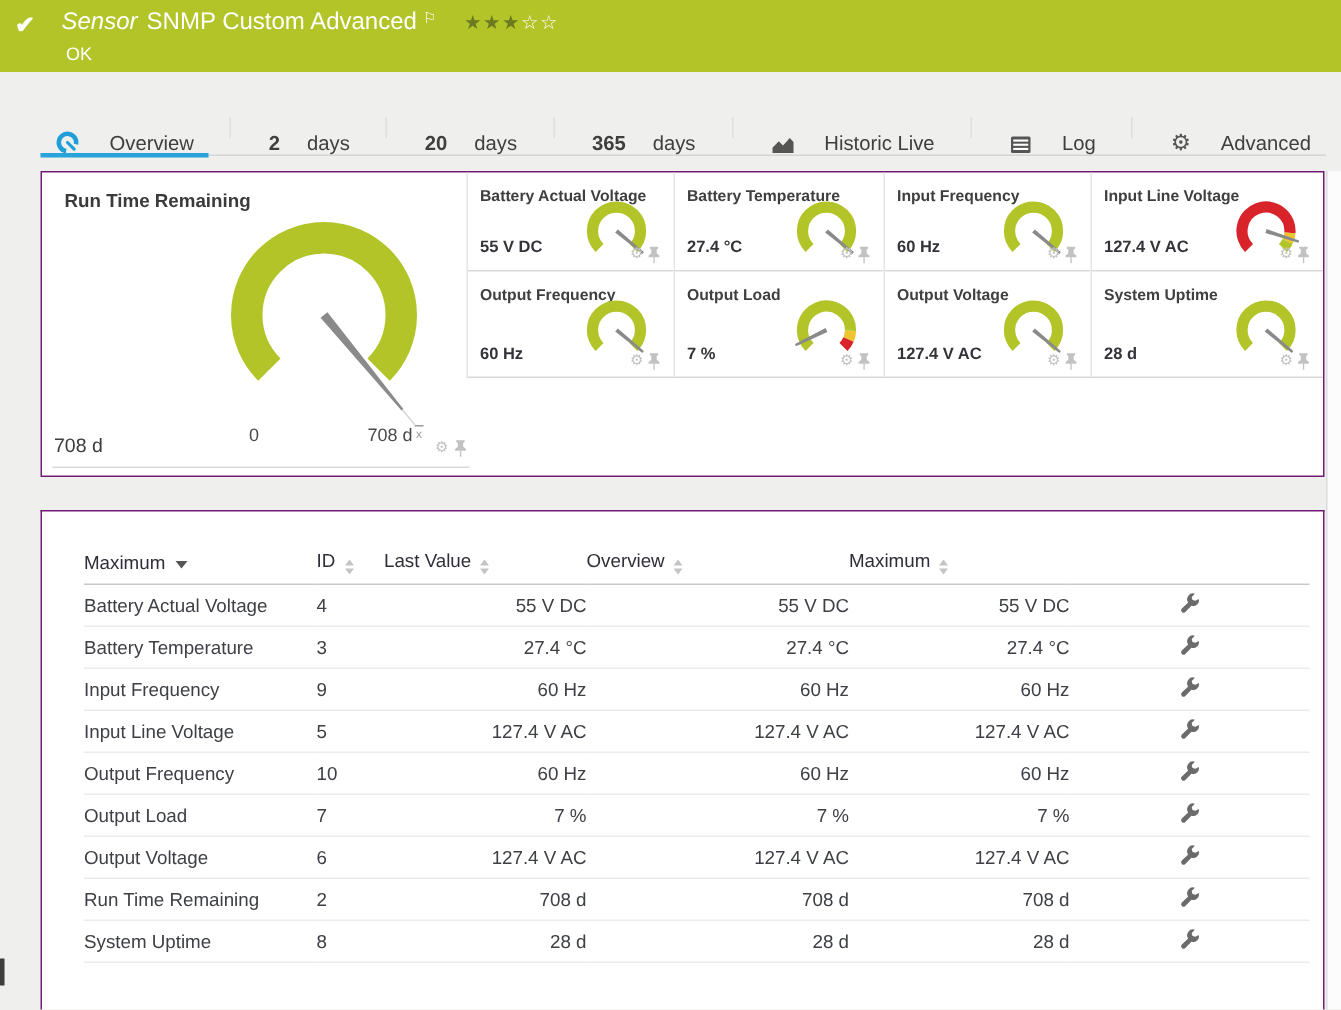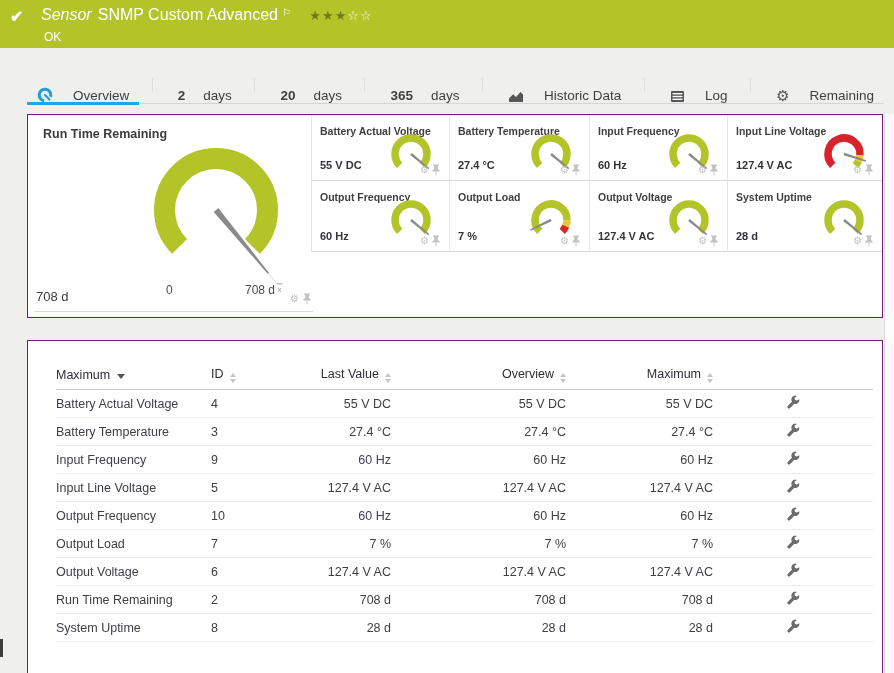--- a/index.html
+++ b/index.html
@@ -55,21 +55,21 @@
   .gsvg{position:absolute;right:8px;top:12px}
   .gvalue{position:absolute;left:8px;bottom:9px;font-size:11px;font-weight:700;color:#33333a}
   .gicons{position:absolute;right:9px;bottom:4px;display:flex;gap:3px;align-items:center;cursor:pointer}
 
   
   table{border-collapse:collapse;margin:20px 0 0 28px;table-layout:fixed}
   col.c1{width:155px}col.c2{width:45px}col.c3{width:135px}
   col.c4{width:175px}col.c5{width:147px}col.c6{width:160px}
   th{font-size:12.5px;font-weight:400;color:#2e2e38;text-align:left;height:28px;
      border-bottom:1px solid #c9c9c9;padding:0;cursor:pointer;white-space:nowrap}
-  th.h-val{text-align:right}
+  th.h-val{text-align:left}
   td{font-size:12.5px;color:#3e4046;height:27px;padding:0;border-bottom:1px solid #ebebeb;white-space:nowrap}
   td.c-val{text-align:right}
   td.c-edit{text-align:center}
   .sort-desc{display:inline-block;width:0;height:0;border-left:4px solid transparent;
      border-right:4px solid transparent;border-top:5px solid #555;margin-left:7px}
   .sort-both{display:inline-flex;flex-direction:column;margin-left:6px;vertical-align:1px}
   .sort-both i{display:block;width:0;height:0;border-left:3.5px solid transparent;border-right:3.5px solid transparent}
   .sort-both .up{border-bottom:4px solid #c4c4c4;margin-bottom:2px}
   .sort-both .dn{border-top:4px solid #c4c4c4}
   .wrench{display:inline-flex;cursor:pointer}
@@ -119,40 +119,40 @@
     <span class="tab-num">365</span>
     <span class="tab-label">days</span>
   </div>
     <div class="tab">
     <span class="tab-icon">
         <svg width="16" height="13" viewBox="0 0 16 13">
           <path d="M1 12 V8.5 L5.2 4.2 8 7 12.5 2 15 4.6 V12 z" fill="#555"></path>
         </svg>
       </span>
 
-    <span class="tab-label">Historic Data</span>
+    <span class="tab-label">Historic Live</span>
   </div>
     <div class="tab">
     <span class="tab-icon">
         <svg width="15" height="13" viewBox="0 0 15 13">
           <rect x="1" y="1" width="13" height="11" rx="1" fill="#555"></rect>
           <rect x="2.5" y="3" width="10" height="1.4" fill="#fff"></rect>
           <rect x="2.5" y="5.8" width="10" height="1.4" fill="#fff"></rect>
           <rect x="2.5" y="8.6" width="10" height="1.4" fill="#fff"></rect>
         </svg>
       </span>
 
     <span class="tab-label">Log</span>
   </div>
     <div class="tab">
     <span class="tab-icon">
         <span class="gear-glyph">⚙</span>
       </span>
 
-    <span class="tab-label">Remaining</span>
+    <span class="tab-label">Advanced</span>
   </div>
   </nav>
 
 <section class="panel" id="panel-gauges">
   <div class="main-block">
     <div class="mg-title">Run Time Remaining</div>
     <svg id="main-gauge-svg" width="278" height="196">
         <path d="M 144.5840007688928 131.4159992311072 A 51.5 51.5 0 1 1 217.41599923110724 131.41599923110715" fill="none" stroke="#b2c427" stroke-width="21"></path>
         <line x1="181" y1="95" x2="241.55527902612556" y2="168.19875806369993" stroke="#d6d6d6" stroke-width="1"></line>
         <line x1="241.37982296461772" y1="168.82183752035468" x2="247.37982296461772" y2="168.82183752035468" stroke="#9a9a9a" stroke-width="0.9"></line>

